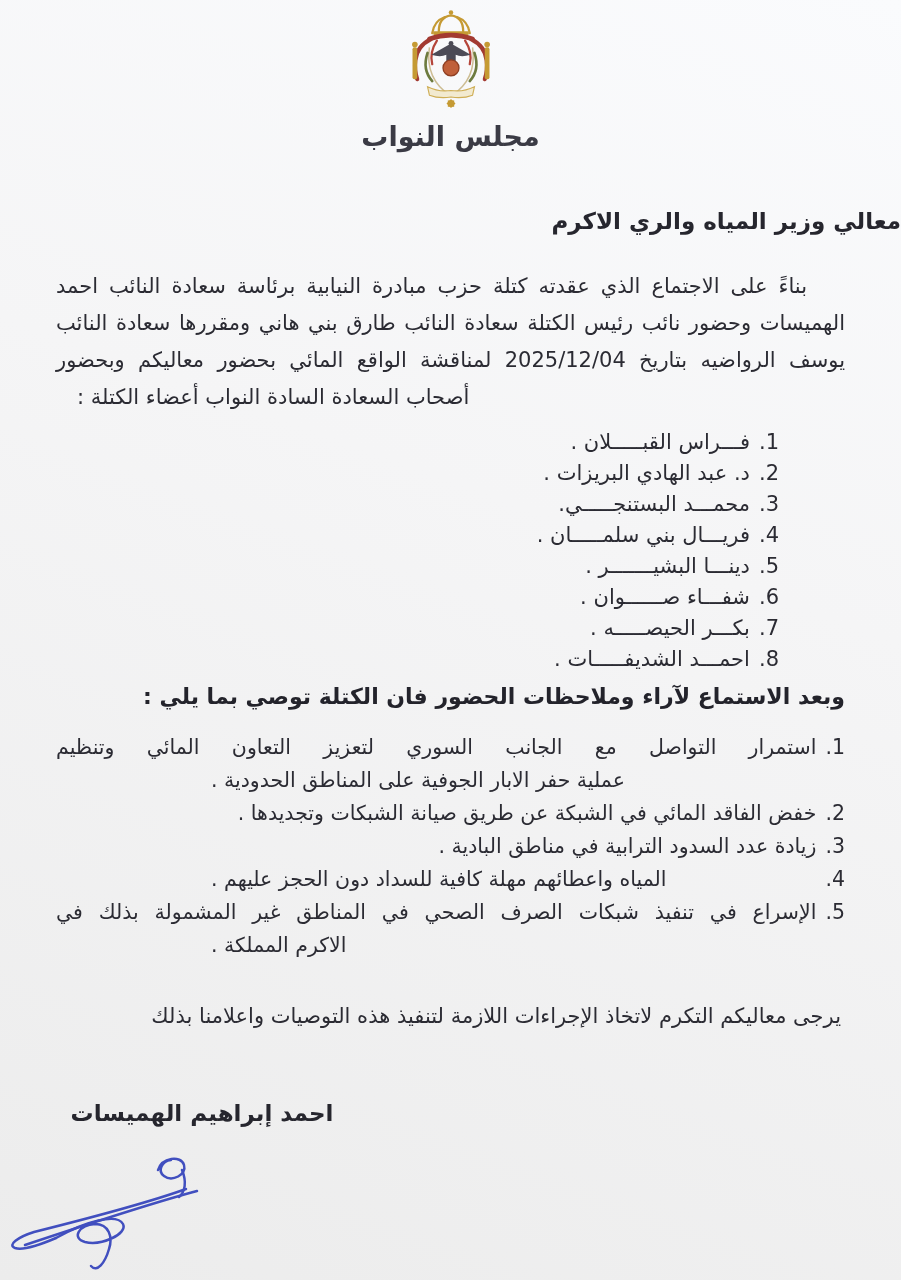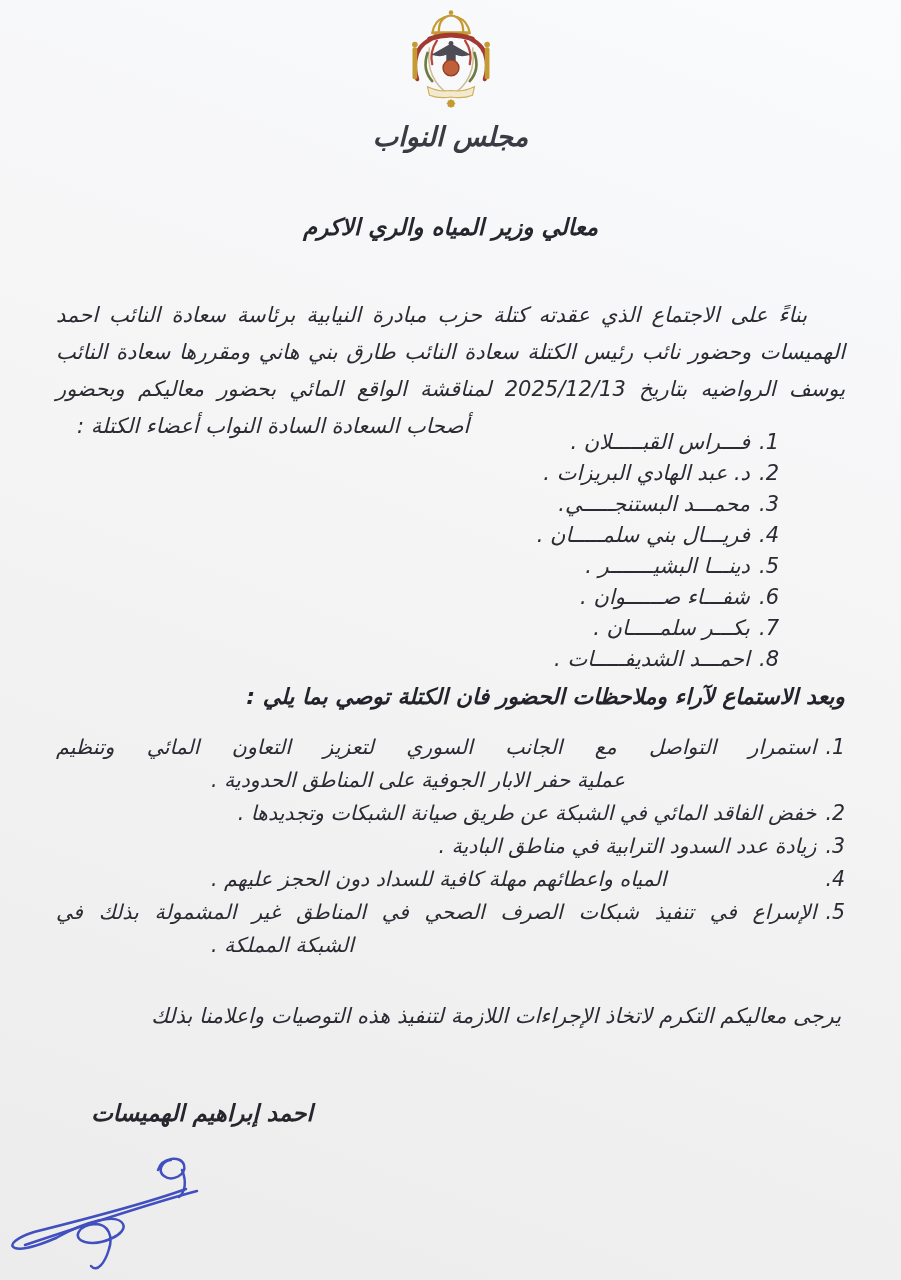--- a/index.html
+++ b/index.html
@@ -5,41 +5,40 @@
   html,body{margin:0;padding:0;}
   .page{
     position:relative;
     width:901px;height:1280px;
     margin:0 auto;
     overflow:hidden;
     background:linear-gradient(200deg,#fafbfd 0%,#f5f5f6 40%,#ececec 100%);
     font-family:"DejaVu Sans",sans-serif;
     color:#2b2b33;
     direction:rtl;
-    font-style:italic;
   }
   .crest{position:absolute;top:6px;left:388px;width:126px;height:122px;}
   .calligraphy{
     position:absolute;top:121px;left:0;width:100%;
     text-align:center;font-size:27px;font-weight:700;color:#3b3b45;
     letter-spacing:1px;
   }
   .recipient-title{
-    position:absolute;top:214px;left:0;width:100%;
-    text-align:center;font-size:23px;font-weight:700;color:#26262e;
+    position:absolute;top:208px;left:0;width:100%;
+    font-size:23px;font-weight:700;color:#26262e;
   }
   .intro{
     position:absolute;top:268px;right:56px;left:56px;
     font-size:21px;line-height:37px;
   }
   .tline.full{text-align:justify;text-align-last:justify;}
   .tline.single{text-align:right;}
   .tline.lastline{text-align:left;padding-left:0;}
   .tline.lastline-left{text-align:left;padding-left:6px;margin-left:15px;}
-  .tline.indent{padding-right:38px;margin-top:29px;}
+  .tline.indent{padding-right:38px;}
   .members{position:absolute;top:427px;right:122px;left:120px;font-size:21px;}
   .members .li-row{display:flex;align-items:baseline;height:31px;line-height:31px;}
   .li-num{flex:0 0 auto;margin-left:9px;}
   .li-body{flex:1 1 auto;min-width:0;}
   .rec-heading{
     position:absolute;top:684px;right:56px;left:56px;
     font-size:22px;font-weight:700;text-align:right;color:#23232b;
   }
   .recs{position:absolute;top:731px;right:56px;left:56px;font-size:20.5px;}
   .recs .li-row{display:flex;align-items:baseline;line-height:33px;}
@@ -100,21 +99,21 @@
     </g>
   </svg>
 
   <div class="calligraphy">مجلس النواب</div>
 
   <div class="recipient-title">معالي وزير المياه والري الاكرم</div>
 
   <div class="intro">
       <div class="tline full indent">بناءً على الاجتماع الذي عقدته كتلة حزب مبادرة النيابية برئاسة سعادة النائب احمد</div>
       <div class="tline full">الهميسات وحضور نائب رئيس الكتلة سعادة النائب طارق بني هاني ومقررها سعادة النائب</div>
-      <div class="tline full">يوسف الرواضيه بتاريخ 2025/12/13 لمناقشة الواقع المائي بحضور معاليكم وبحضور</div>
+      <div class="tline full">يوسف الرواضيه بتاريخ 2025/12/04 لمناقشة الواقع المائي بحضور معاليكم وبحضور</div>
       <div class="tline lastline-left">أصحاب السعادة السادة النواب أعضاء الكتلة :</div>
     </div>
 
   <div class="members">
       <div class="li-row">
         <span class="li-num">1.</span>
         <div class="li-body">
           <div class="tline single">فـــراس القبـــــلان .</div>
         </div>
       </div>
@@ -144,21 +143,21 @@
       </div>
       <div class="li-row">
         <span class="li-num">6.</span>
         <div class="li-body">
           <div class="tline single">شفـــاء صــــــوان .</div>
         </div>
       </div>
       <div class="li-row">
         <span class="li-num">7.</span>
         <div class="li-body">
-          <div class="tline single">بكـــر سلمـــــان .</div>
+          <div class="tline single">بكـــر الحيصـــــه .</div>
         </div>
       </div>
       <div class="li-row">
         <span class="li-num">8.</span>
         <div class="li-body">
           <div class="tline single">احمـــد الشديفـــــات .</div>
         </div>
       </div>
     </div>
 
@@ -187,21 +186,21 @@
       <div class="li-row">
         <span class="li-num">4.</span>
         <div class="li-body">
           <div class="tline lastline">المياه واعطائهم مهلة كافية للسداد دون الحجز عليهم .</div>
         </div>
       </div>
       <div class="li-row">
         <span class="li-num">5.</span>
         <div class="li-body">
           <div class="tline full">الإسراع في تنفيذ شبكات الصرف الصحي في المناطق غير المشمولة بذلك في</div>
-          <div class="tline lastline">الشبكة المملكة .</div>
+          <div class="tline lastline">الاكرم المملكة .</div>
         </div>
       </div>
     </div>
 
   <div class="closing">يرجى معاليكم التكرم لاتخاذ الإجراءات اللازمة لتنفيذ هذه التوصيات واعلامنا بذلك</div>
 
 
   <div class="signatory">
     <div class="signatory-name">احمد إبراهيم الهميسات</div>
   </div>

